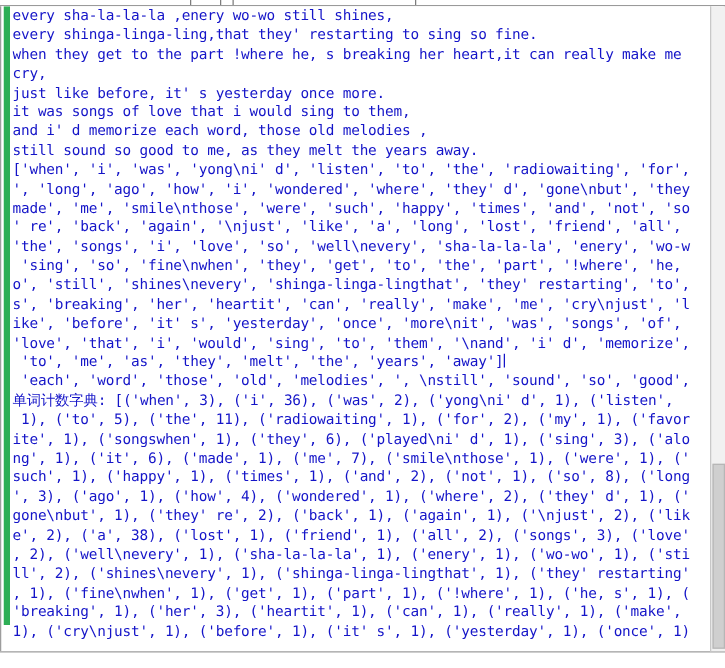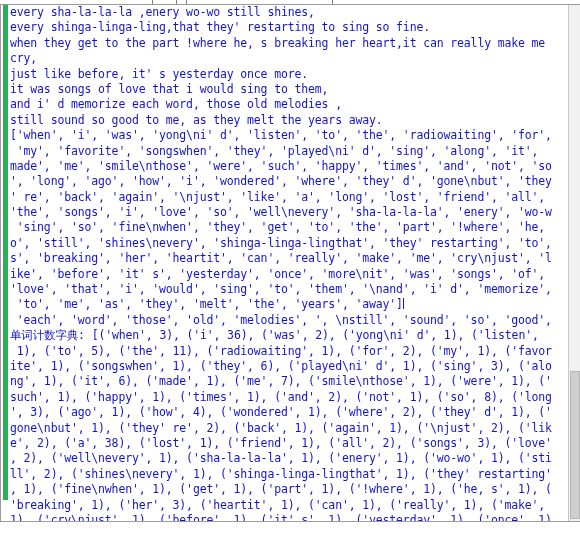--- a/index.html
+++ b/index.html
@@ -145,23 +145,22 @@
     <div id="text-layer">
         <div class="line out">every sha-la-la-la ,enery wo-wo still shines,</div>
         <div class="line out">every shinga-linga-ling,that they' restarting to sing so fine.</div>
         <div class="line out">when they get to the part !where he, s breaking her heart,it can really make me</div>
         <div class="line out">cry,</div>
         <div class="line out">just like before, it' s yesterday once more.</div>
         <div class="line out">it was songs of love that i would sing to them,</div>
         <div class="line out">and i' d memorize each word, those old melodies ,</div>
         <div class="line out">still sound so good to me, as they melt the years away.</div>
         <div class="line out">['when', 'i', 'was', 'yong\ni' d', 'listen', 'to', 'the', 'radiowaiting', 'for',</div>
-        <div class="line out"> 'my', 'favorite', 'songswhen', 'they', 'played\ni' d', 'sing', 'along', 'it',</div>
+        <div class="line out">', 'long', 'ago', 'how', 'i', 'wondered', 'where', 'they' d', 'gone\nbut', 'they</div>
         <div class="line out">made', 'me', 'smile\nthose', 'were', 'such', 'happy', 'times', 'and', 'not', 'so</div>
-        <div class="line out">', 'long', 'ago', 'how', 'i', 'wondered', 'where', 'they' d', 'gone\nbut', 'they</div>
         <div class="line out">' re', 'back', 'again', '\njust', 'like', 'a', 'long', 'lost', 'friend', 'all',</div>
         <div class="line out">'the', 'songs', 'i', 'love', 'so', 'well\nevery', 'sha-la-la-la', 'enery', 'wo-w</div>
         <div class="line out"> 'sing', 'so', 'fine\nwhen', 'they', 'get', 'to', 'the', 'part', '!where', 'he,</div>
         <div class="line out">o', 'still', 'shines\nevery', 'shinga-linga-lingthat', 'they' restarting', 'to',</div>
         <div class="line out">s', 'breaking', 'her', 'heartit', 'can', 'really', 'make', 'me', 'cry\njust', 'l</div>
         <div class="line out">ike', 'before', 'it' s', 'yesterday', 'once', 'more\nit', 'was', 'songs', 'of',</div>
         <div class="line out">'love', 'that', 'i', 'would', 'sing', 'to', 'them', '\nand', 'i' d', 'memorize',</div>
         <div class="line out"> 'to', 'me', 'as', 'they', 'melt', 'the', 'years', 'away']<span class="caret"></span></div>
         <div class="line out"> 'each', 'word', 'those', 'old', 'melodies', ', \nstill', 'sound', 'so', 'good',</div>
         <div class="line out">单词计数字典: [('when', 3), ('i', 36), ('was', 2), ('yong\ni' d', 1), ('listen',</div>

